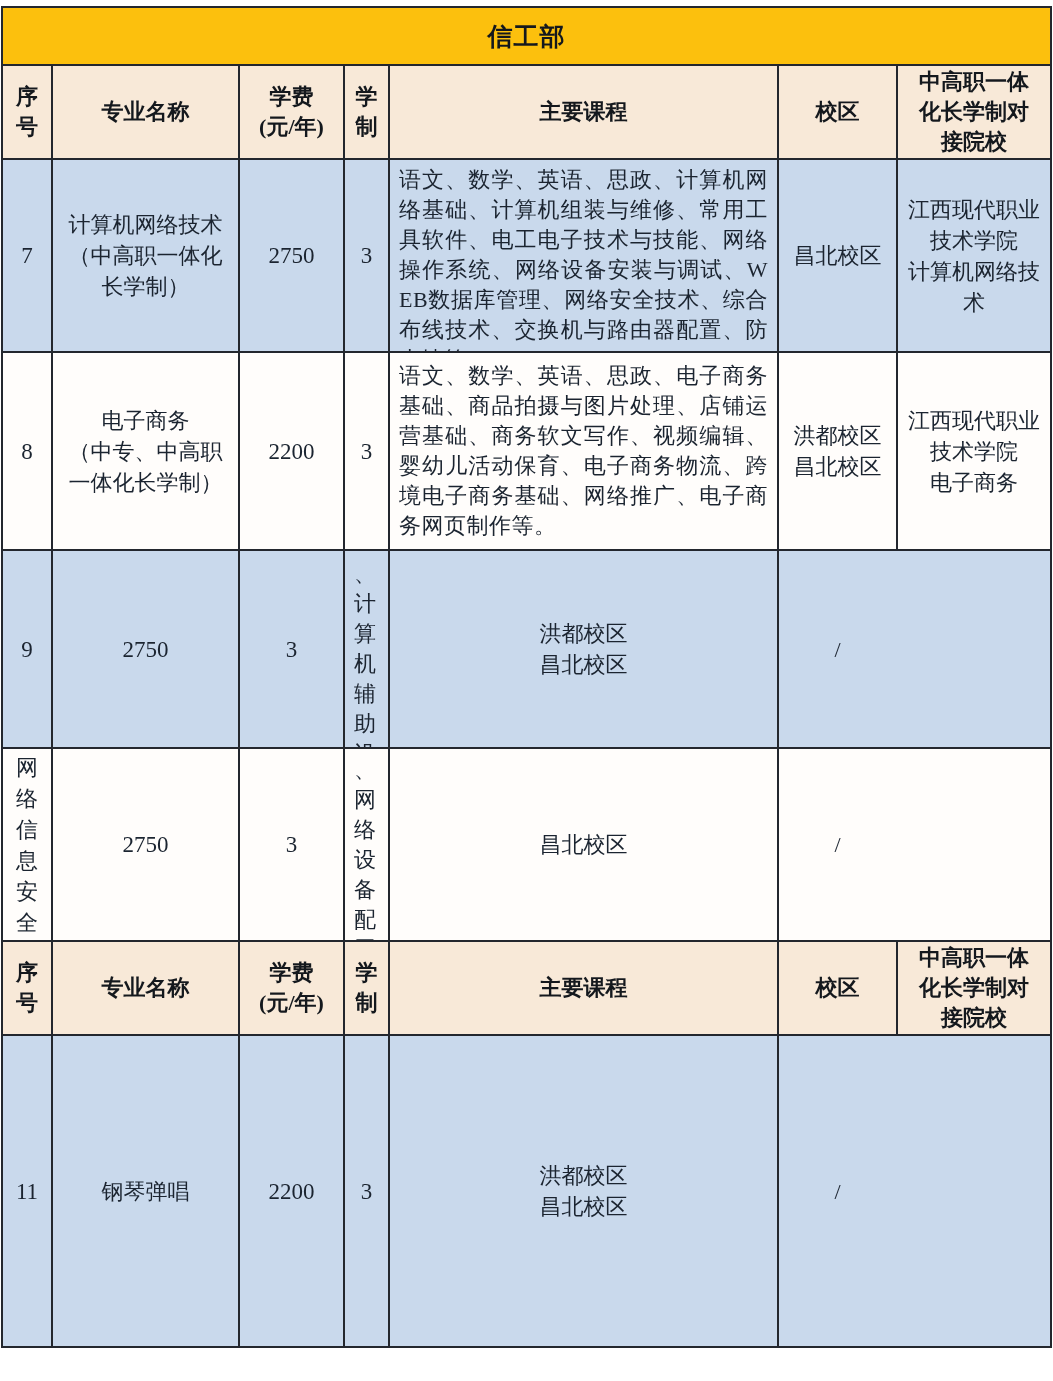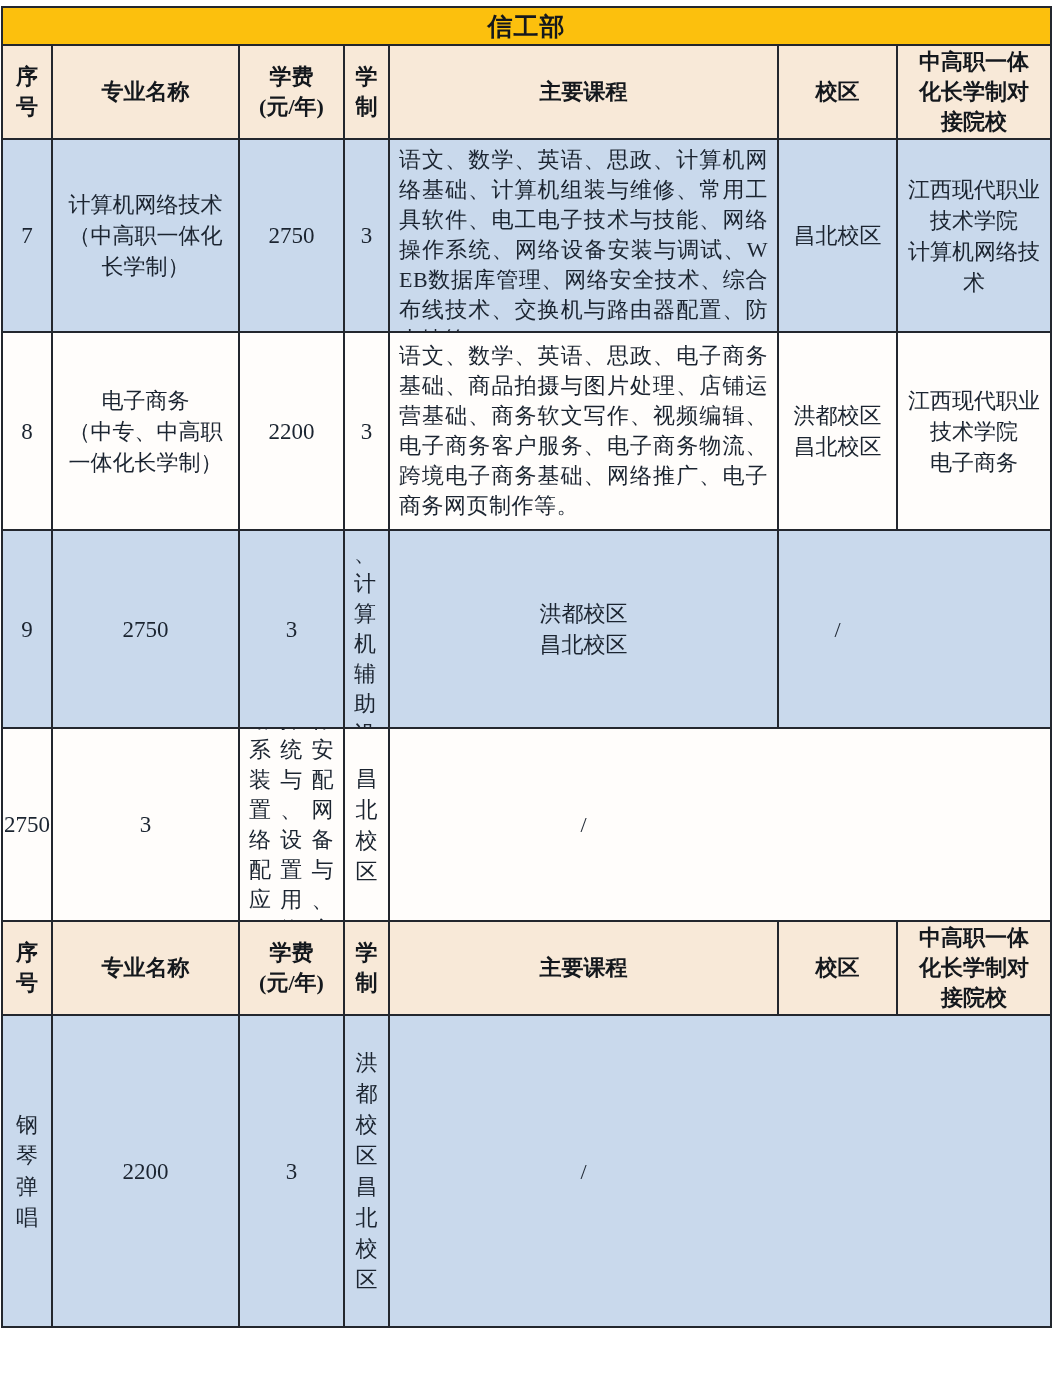--- a/index.html
+++ b/index.html
@@ -18,21 +18,21 @@
     font-family:"Liberation Serif","DejaVu Serif",serif;
     color:var(--text);
   }
   .table{
     width:1051px;
     margin:6px auto 0 auto;
     border:2px solid var(--border);
     background:#fff;
   }
   .band{
-    height:36px;
+    height:56px;
     background:var(--band);
     display:flex;
     align-items:center;
     justify-content:center;
   }
   .band + .hrow, .hrow + .row, .row + .row, .row + .band, .table > .hrow, .table > .row{
     border-top:2px solid var(--border);
   }
   .band-title{
     font-family:"Liberation Sans","DejaVu Sans",sans-serif;
@@ -128,21 +128,21 @@
   </div>
 
   <div class="row white r-8">
     <div class="cell c-no">8</div>
     <div class="cell c-major">电子商务
 （中专、中高职
 一体化长学制）</div>
     <div class="cell c-tuition">2200</div>
     <div class="cell c-duration">3</div>
     <div class="cell c-courses">
-      <span class="course-text">语文、数学、英语、思政、电子商务基础、商品拍摄与图片处理、店铺运营基础、商务软文写作、视频编辑、电子商务客户服务、电子商务物流、跨境电子商务基础、网络推广、电子商务网页制作等。</span>
+      <span class="course-text">语文、数学、英语、思政、电子商务基础、商品拍摄与图片处理、店铺运营基础、商务软文写作、视频编辑、婴幼儿活动保育、电子商务物流、跨境电子商务基础、网络推广、电子商务网页制作等。</span>
     </div>
     <div class="cell">洪都校区
 昌北校区</div>
     <div class="cell">江西现代职业
 技术学院
 电子商务</div>
   </div>
 
   <div class="row blue r-9">
     <div class="cell c-no">9</div>
@@ -150,20 +150,21 @@
     <div class="cell c-duration">3</div>
     <div class="cell c-courses">
       <span class="course-text">语文、数学、英语、思政、美术基础、构成、图形图像处理、CORELDRAW、计算机辅助设计、网页设计与制作、快速表达、工艺设计、三维制作、网络设备安装与调试。</span>
     </div>
     <div class="cell">洪都校区
 昌北校区</div>
     <div class="cell">/</div>
   </div>
 
   <div class="row white r-10">
+    <div class="cell c-major">网络信息安全</div>
     <div class="cell c-tuition">2750</div>
     <div class="cell c-duration">3</div>
     <div class="cell c-courses">
       <span class="course-text">语文、数学、英语、思政、计算机网络技术、PHP WEB网站建设、网络操作系统安装与配置、网络设备配置与应用、网络安全技术、Linux操作系统渗透、Windows操作系统渗透、WEB应用安全。</span>
     </div>
     <div class="cell">昌北校区</div>
     <div class="cell">/</div>
   </div>
 
 
@@ -176,20 +177,21 @@
     <div class="cell c-duration">学
 制</div>
     <div class="cell">主要课程</div>
     <div class="cell">校区</div>
     <div class="cell">中高职一体
 化长学制对
 接院校</div>
   </div>
 
   <div class="row blue r-11">
+    <div class="cell c-no">11</div>
     <div class="cell c-major">钢琴弹唱</div>
     <div class="cell c-tuition">2200</div>
     <div class="cell c-duration">3</div>
     <div class="cell">洪都校区
 昌北校区</div>
     <div class="cell">/</div>
   </div>
 
 </div>
 

